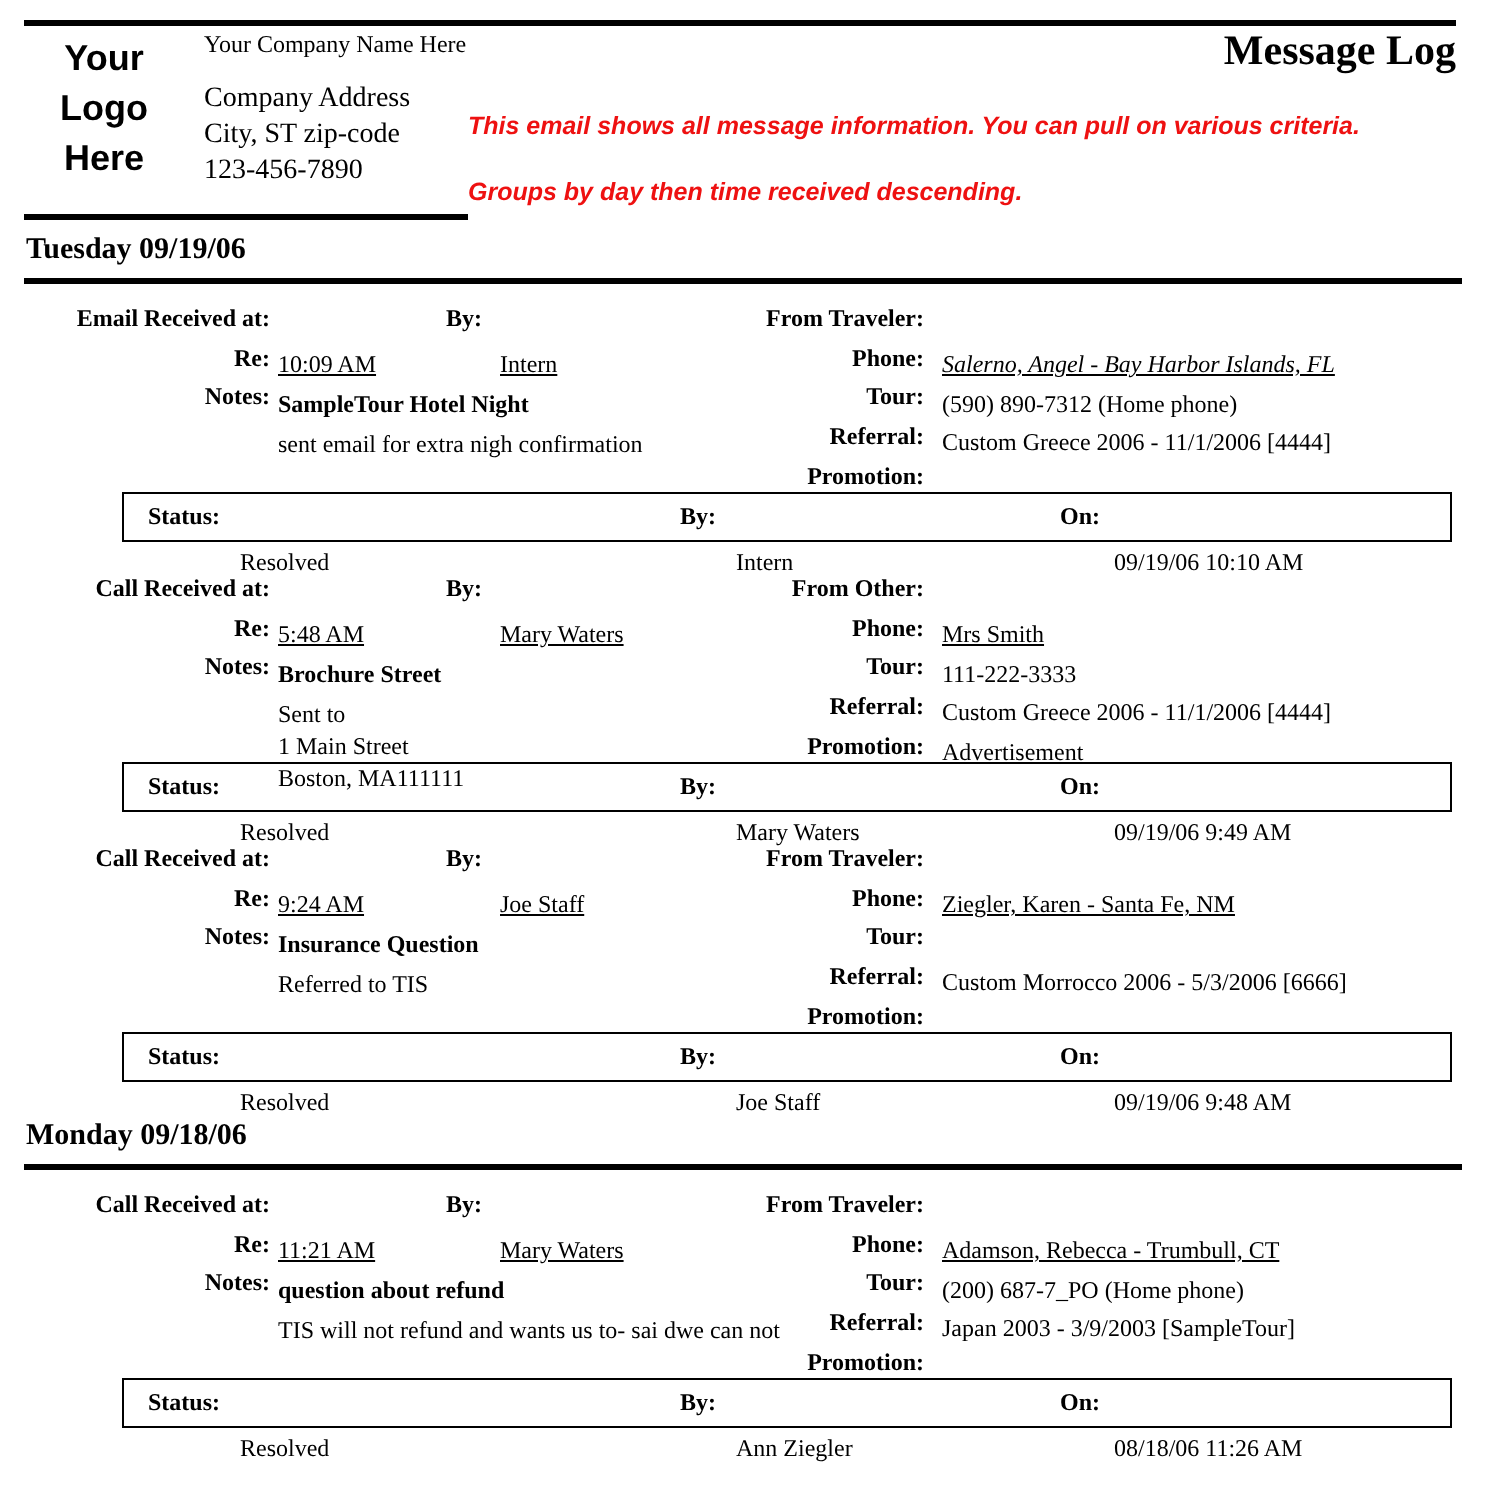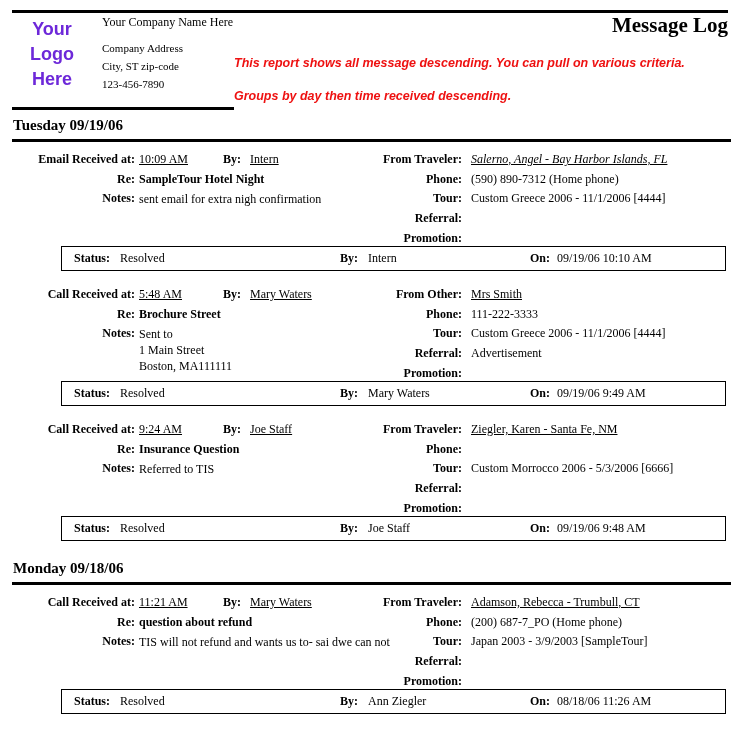--- a/index.html
+++ b/index.html
@@ -7,34 +7,34 @@
     width: 755px; height: 743px; position: relative; overflow: hidden;
     font-family: "Liberation Serif", "DejaVu Serif", serif;
     color: #000; font-size: 12px;
   }
   .abs { position: absolute; }
   .rule-top { left: 12px; top: 10px; width: 716px; height: 3px; background: #000; }
   .rule-logo { left: 12px; top: 107px; width: 222px; height: 3px; background: #000; }
   .logo {
     left: 18px; top: 17px; width: 68px;
     font-family: "Liberation Sans", "DejaVu Sans", sans-serif;
-    font-weight: bold; color: #6d28d9; font-size: 18px; line-height: 25px;
+    font-weight: bold; color: #000000; font-size: 18px; line-height: 25px;
     text-align: center;
   }
   .company-name { left: 102px; top: 15px; font-size: 12px; }
-  .company-line { left: 102px; font-size: 11px; }
+  .company-line { left: 102px; font-size: 14px; }
   .report-title { right: 27px; top: 13px; font-size: 21px; font-weight: bold; }
   .desc {
     left: 234px; font-family: "Liberation Sans", "DejaVu Sans", sans-serif;
     font-style: italic; font-weight: bold; color: #ee1111; font-size: 12.5px;
   }
   .day-header { left: 13px; font-weight: bold; font-size: 15px; }
   .day-rule { left: 12px; width: 719px; height: 3px; background: #000; }
   .lbl { font-weight: bold; font-size: 12px; text-align: right; white-space: nowrap; }
-  .val { font-size: 12px; white-space: nowrap; }
+  .val { font-size: 12px; white-space: nowrap; margin-top: 23px; }
   .u { text-decoration: underline; }
   .status-box {
     left: 61px; width: 665px; height: 25px;
     border: 1px solid #000; box-sizing: border-box;
   }
   .notes { line-height: 16px; }
 </style>
 </head>
 <body>
 
@@ -42,21 +42,21 @@
 <div class="abs logo">
   <div>Your</div>
   <div>Logo</div>
   <div>Here</div>
 </div>
 <div class="abs company-name">Your Company Name Here</div>
 <div class="abs company-line" style="top:42px">Company Address</div>
 <div class="abs company-line" style="top:60px">City, ST zip-code</div>
 <div class="abs company-line" style="top:78px">123-456-7890</div>
 <div class="abs report-title">Message Log</div>
-<div class="abs desc" style="top:56px">This report shows all message descending. You can pull on various criteria.</div>
+<div class="abs desc" style="top:56px">This email shows all message information. You can pull on various criteria.</div>
 <div class="abs desc" style="top:89px">Groups by day then time received descending.</div>
 <div class="abs rule-logo"></div>
 
 <div id="report-body">
     <div class="abs day-header" style="top: 117px;">Tuesday 09/19/06</div>
     <div class="abs day-rule" style="top: 139px;"></div>
     <div class="abs lbl" style="top: 152px; left: -85px; width: 220px;">Email Received at:</div>
     <div class="abs val u" style="top: 152px; left: 139px;">10:09 AM</div>
     <div class="abs lbl" style="top: 152px; left: 223px; text-align: left;">By:</div>
     <div class="abs val u" style="top: 152px; left: 250px;">Intern</div>

